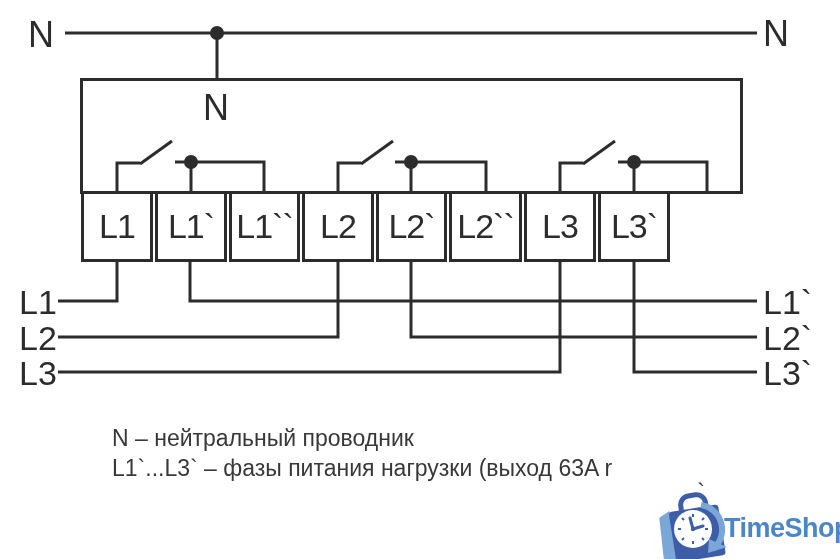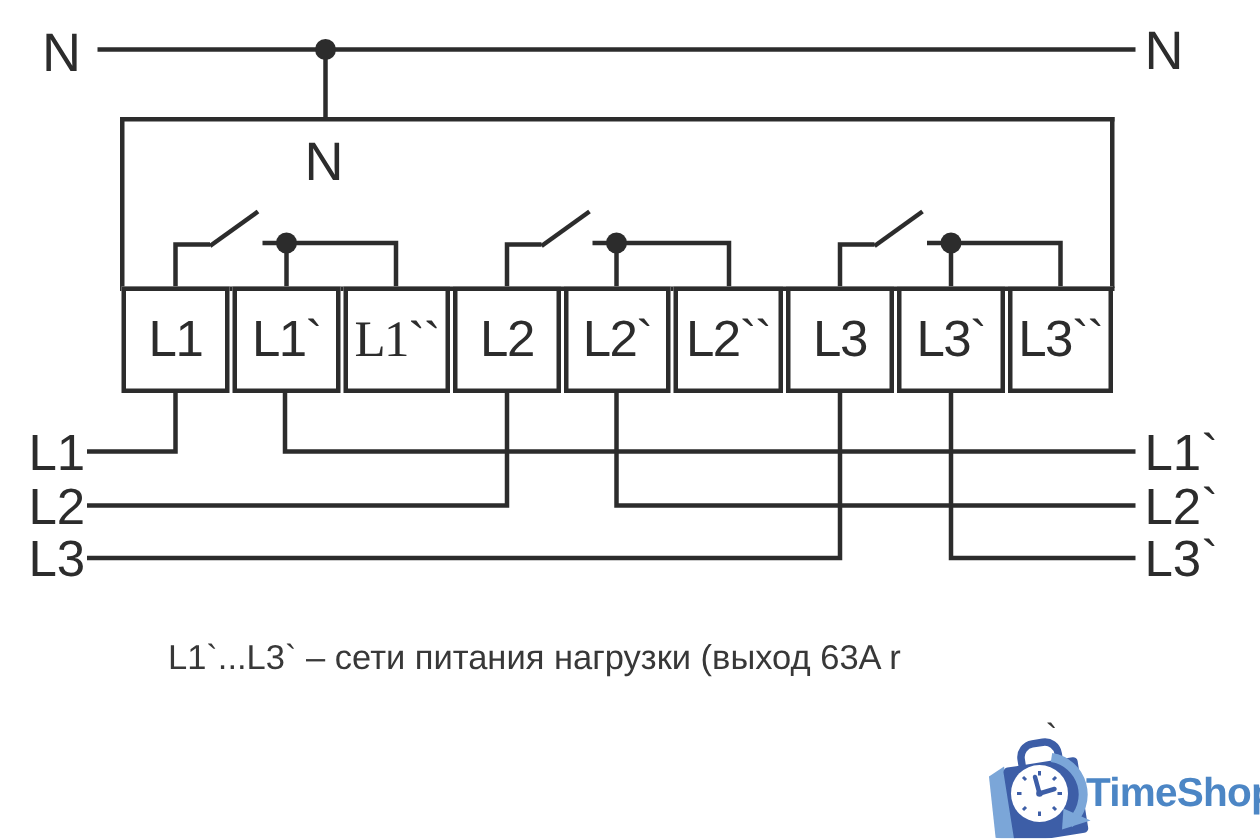--- a/index.html
+++ b/index.html
@@ -76,38 +76,38 @@
   </svg>
 
   <div class="device-box"></div>
 
   <div class="biglabel" style="left:28px;top:14px;">N</div>
   <div class="biglabel" style="left:763px;top:13px;">N</div>
   <div class="biglabel" style="left:203px;top:87px;">N</div>
 
   <div class="terminal" style="left:81px;width:72px;">L1</div>
   <div class="terminal" style="left:155px;width:72px;">L1`</div>
-  <div class="terminal" style="left:229px;width:71px;font-family:Liberation Serif, serif;">L1``</div>
+  <div class="terminal" style="left:229px;width:71px;">L1``</div>
   <div class="terminal" style="left:302px;width:72px;">L2</div>
   <div class="terminal" style="left:376px;width:71px;">L2`</div>
   <div class="terminal" style="left:449px;width:73px;">L2``</div>
   <div class="terminal" style="left:524px;width:72px;">L3</div>
   <div class="terminal" style="left:598px;width:72px;">L3`</div>
-  <div class="terminal" style="left:672px;width:70px;">L3``</div>
 
   <div class="sidelabel" style="left:19px;top:283px;">L1</div>
   <div class="sidelabel" style="left:19px;top:319px;">L2</div>
   <div class="sidelabel" style="left:19px;top:354px;">L3</div>
 
   <div class="sidelabel" style="left:763px;top:283px;">L1`</div>
   <div class="sidelabel" style="left:763px;top:319px;">L2`</div>
   <div class="sidelabel" style="left:763px;top:354px;">L3`</div>
 
   <div class="legend">
-    <div>L1`...L3` – сети питания нагрузки (выход 63A r</div>
+    <div>N – нейтральный проводник</div>
+    <div>L1`...L3` – фазы питания нагрузки (выход 63A r</div>
   </div>
 
   <div class="logo-panel"></div>
   <div class="fragment">`</div>
 
   <svg class="logo-svg" viewBox="0 0 840 559">
     <g transform="rotate(-9 697 532)">
       <polygon points="662,512 673,507 673,558 660,553" fill="#7ba6d8"></polygon>
       <rect x="672" y="508" width="50" height="51" rx="3" fill="#3d5ea7"></rect>
       <rect x="685" y="495" width="25" height="22" rx="9" fill="none" stroke="#3d5ea7" stroke-width="5"></rect>

